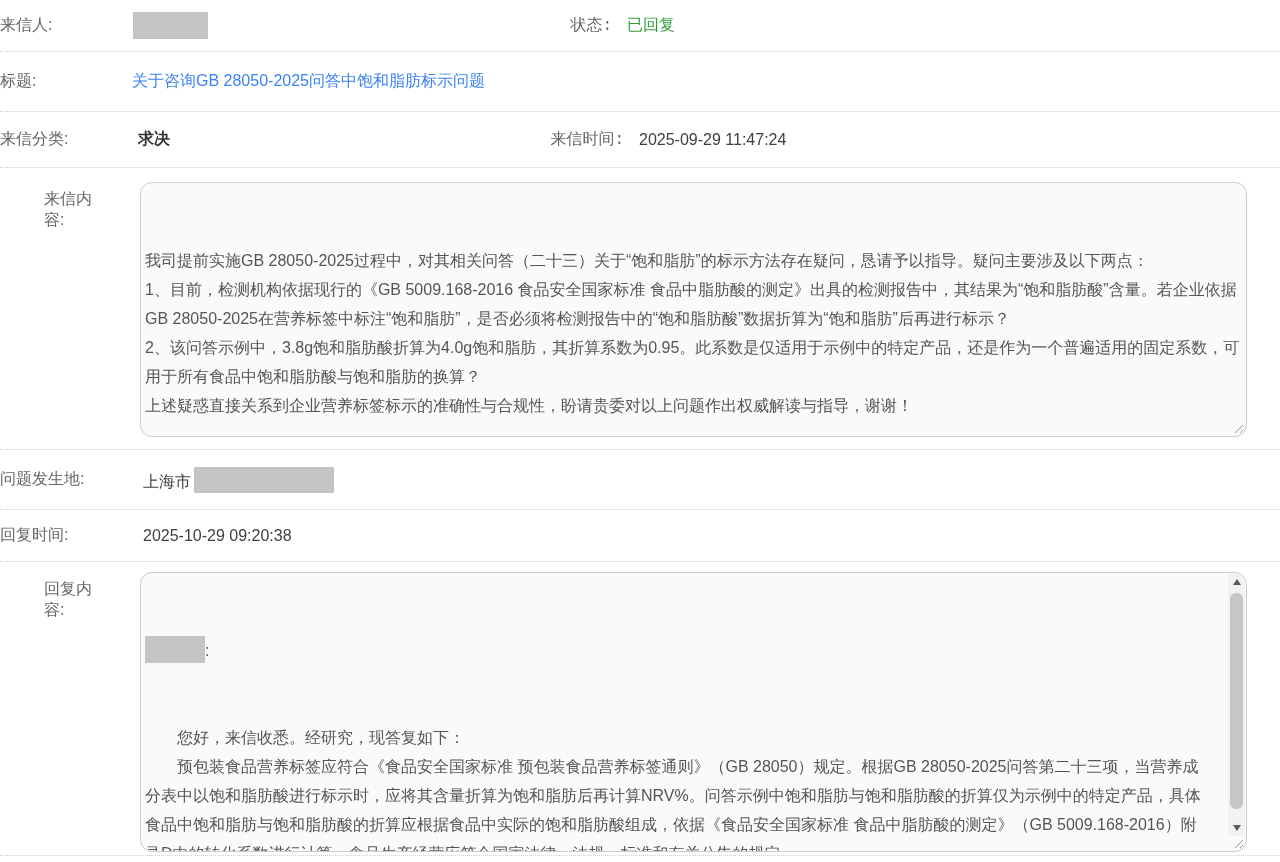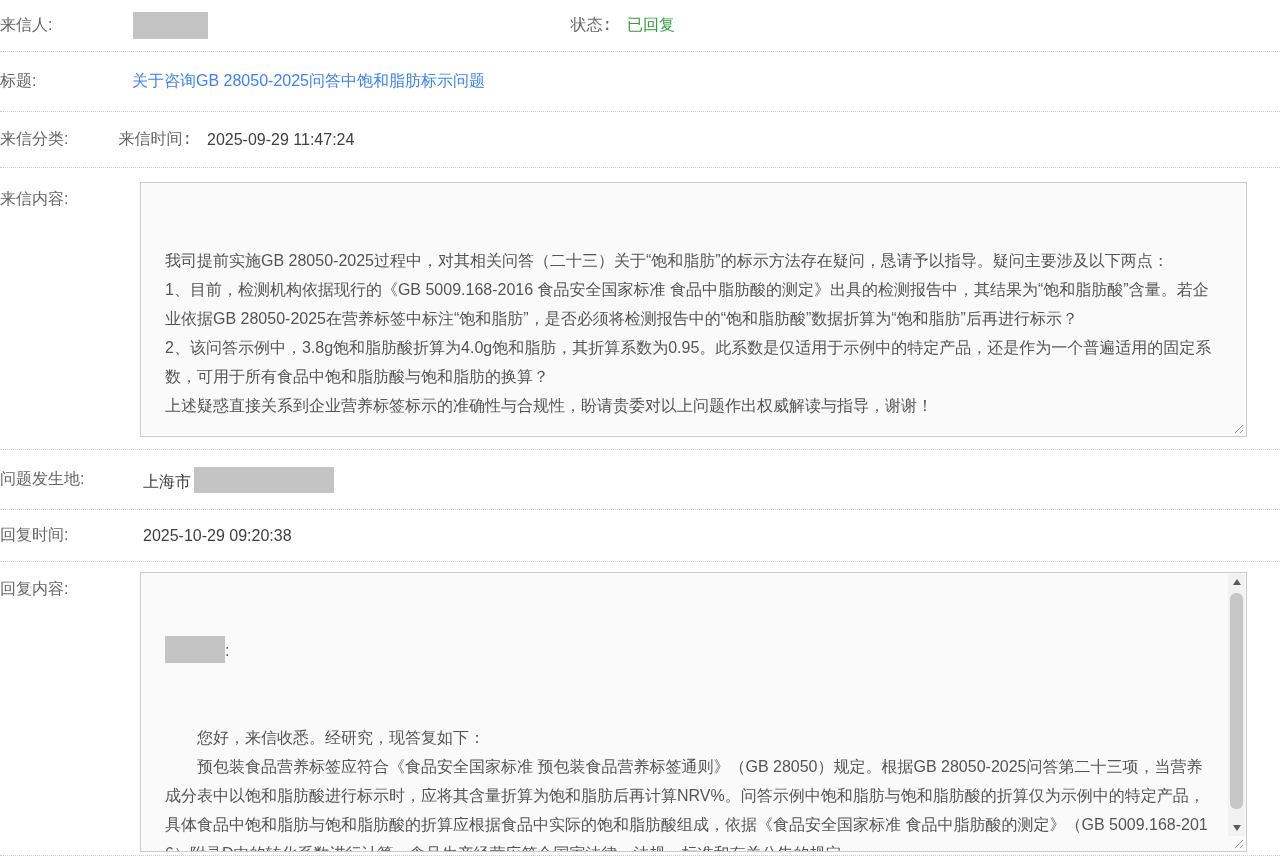--- a/index.html
+++ b/index.html
@@ -16,41 +16,41 @@
     width:1280px;
   }
   .r1{height:52px} .r2{height:60px} .r3{height:56px}
   .r4{height:282px; align-items:flex-start; padding-top:14px;}
   .r5{height:60px} .r6{height:52px}
   .r7{height:294px; align-items:flex-start; padding-top:10px;}
   .label {
     width:112px; flex-shrink:0; 
     color:#666; font-size:16px;
   }
-  .row-ta .label { padding-top:7px; }
+  .row-ta .label { padding-top:7px;padding-left:44px; }
   .val { font-size:16px; color:#404040; }
   .v-title { margin-left:20px; color:#3b82f6; }
   .v-cat { margin-left:26px; font-weight:bold; color:#333; width:406px; }
   .v-loc { margin-left:31px; }
   .v-time { margin-left:31px; }
   .w1 { width:420px; }
   .label2 { width:80px; flex-shrink:0; text-align:right; color:#666; font-size:16px;font-family:Liberation Mono, monospace; }
   .val2 { margin-left:15px; font-size:16px; }
   .green { color:#2e9e36; }
   .redacted {
     display:inline-block; background:#c4c4c4; vertical-align:middle;
   }
   .box-sender { width:75px; height:27px; margin-left:21px; }
   .box-loc { width:140px; height:26px; margin-left:3px; vertical-align:-6px; }
   .box-reply { width:60px; height:27px; vertical-align:-7px; }
   .ta {
     margin-left:28px; width:1107px;
-    background:#fafafa; border:1px solid #cccccc; border-radius:0;
+    background:#fafafa; border:1px solid #cccccc; border-radius:12px;
     font-size:16px; line-height:29px; color:#555;
-    padding:5px 24px; white-space:pre-wrap; word-break:break-all;
+    padding:5px 4px; white-space:pre-wrap; word-break:break-all;
     position:relative; overflow:hidden;
   }
   .ta1 { height:255px; }
   .ta2 { height:280px; padding-right:34px; }
   .grip {
     position:absolute; right:2px; bottom:2px; width:11px; height:11px;
   }
   
   .sb {
     position:absolute; top:1px; right:1px; bottom:15px; width:17px;
@@ -90,20 +90,21 @@
     <div class="val2 green">已回复</div>
   </div>
 
   <div class="row r2">
     <div class="label">标题:</div>
     <div class="val v-title">关于咨询GB 28050-2025问答中饱和脂肪标示问题</div>
   </div>
 
   <div class="row r3">
     <div class="label">来信分类:</div>
+    <div class="val v-cat">求决</div>
     <div class="label2">来信时间:</div>
     <div class="val2">2025-09-29 11:47:24</div>
   </div>
 
   <div class="row r4 row-ta">
     <div class="label">来信内容:</div>
     <div class="ta ta1">
       <div>我司提前实施GB 28050-2025过程中，对其相关问答（二十三）关于“饱和脂肪”的标示方法存在疑问，恳请予以指导。疑问主要涉及以下两点：
 1、目前，检测机构依据现行的《GB 5009.168-2016 食品安全国家标准 食品中脂肪酸的测定》出具的检测报告中，其结果为“饱和脂肪酸”含量。若企业依据GB 28050-2025在营养标签中标注“饱和脂肪”，是否必须将检测报告中的“饱和脂肪酸”数据折算为“饱和脂肪”后再进行标示？
 2、该问答示例中，3.8g饱和脂肪酸折算为4.0g饱和脂肪，其折算系数为0.95。此系数是仅适用于示例中的特定产品，还是作为一个普遍适用的固定系数，可用于所有食品中饱和脂肪酸与饱和脂肪的换算？

